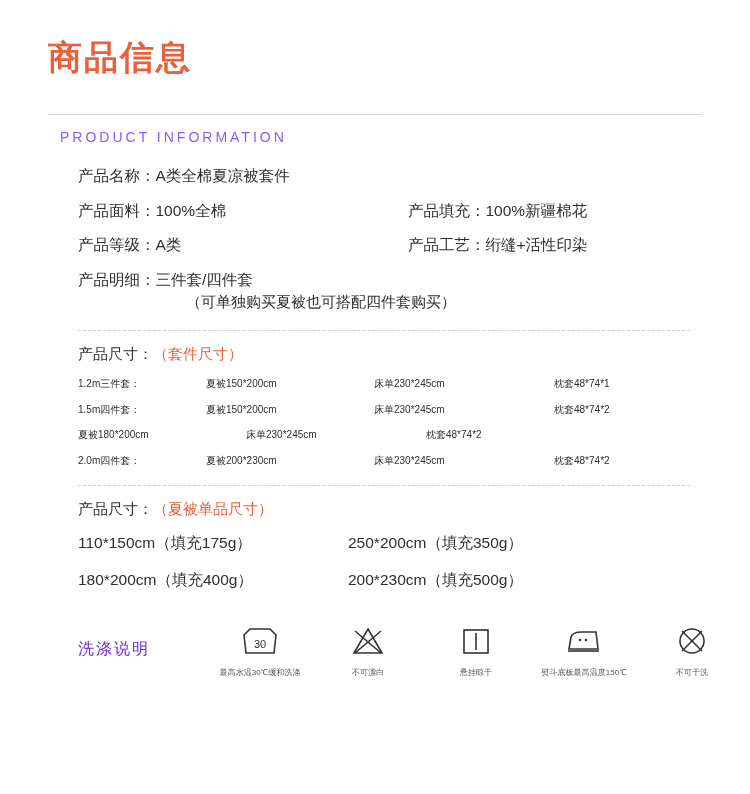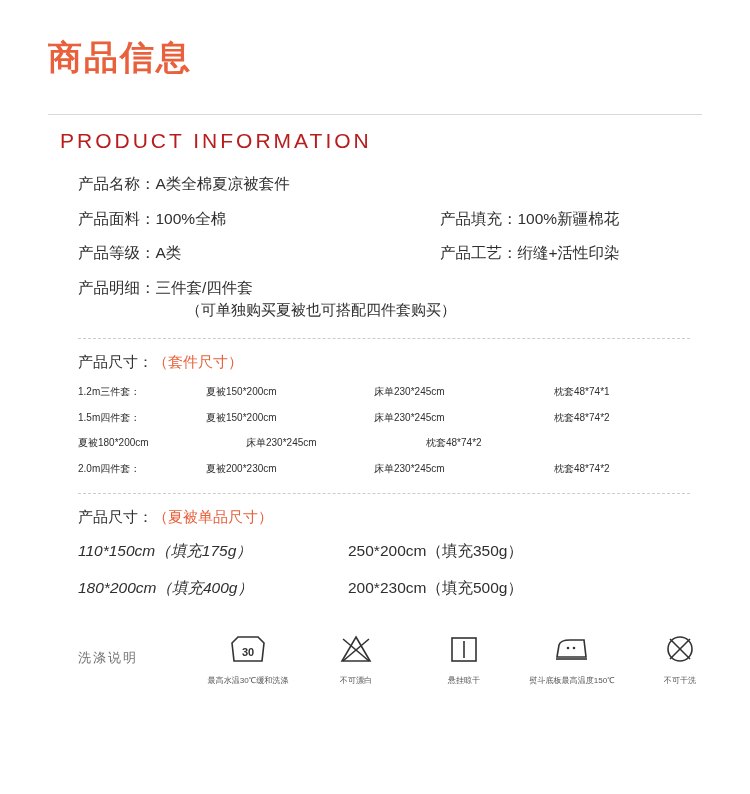--- a/index.html
+++ b/index.html
@@ -47,38 +47,37 @@
     color: #333333;
     letter-spacing: 1px;
     padding-bottom: 3px;
   }
   .header-rule {
     margin: 14px 48px 0 48px;
     border-top: 1px solid #d9d9d9;
   }
   .title-en {
     margin: 14px 0 0 60px;
-    font-size: 21px;
+    font-size: 14px;
     letter-spacing: 3px;
-    color: #b91c1c;
+    color: #8b5cf6;
     font-family: "Liberation Sans", sans-serif;
   }
 
   
   .content {
     padding: 22px 60px 0 78px;
     box-sizing: border-box;
     font-size: 15.5px;
     color: #2f2f2f;
   }
   .spec-line {
     display: flex;
     margin-bottom: 16px;
     line-height: 1.2;
-    gap: 32px;
   }
   .spec-col-left {
     width: 330px;
     flex: 0 0 330px;
   }
   .spec-col-right {
     flex: 1 1 auto;
   }
   .note-line {
     margin: 2px 0 0 108px;
@@ -108,53 +107,52 @@
   .sz-a { width: 128px; flex: 0 0 128px; }
   .sz-b { width: 168px; flex: 0 0 168px; }
   .sz-c { width: 180px; flex: 0 0 180px; }
   .sz-d { flex: 1 1 auto; }
 
   .single-row {
     display: flex;
     margin-bottom: 16px;
     font-size: 15.5px;
   }
-  .single-a { width: 270px; flex: 0 0 270px; font-style: italic; }
+  .single-a { width: 270px; flex: 0 0 270px; }
   .single-b { flex: 1 1 auto; }
 
   
   .wash {
     margin-top: 30px;
     padding: 0 60px 0 78px;
     display: flex;
     align-items: center;
   }
   .wash-label {
-    font-size: 13px;
-    color: #737373;
+    font-size: 16px;
+    color: #6d28d9;
     letter-spacing: 2px;
     margin-right: 56px;
     white-space: nowrap;
   }
   .wash-items {
     display: flex;
     flex: 1 1 auto;
     justify-content: space-between;
     align-items: flex-start;
   }
   .wash-item {
     width: 108px;
     text-align: center;
   }
   .wash-icon {
     height: 40px;
     display: flex;
     align-items: center;
     justify-content: center;
-    font-weight: bold;
   }
   .wash-caption {
     margin-top: 6px;
     font-size: 8.5px;
     color: #555555;
     line-height: 1.25;
     white-space: nowrap;
     transform: scale(0.95);
   }
 </style>

